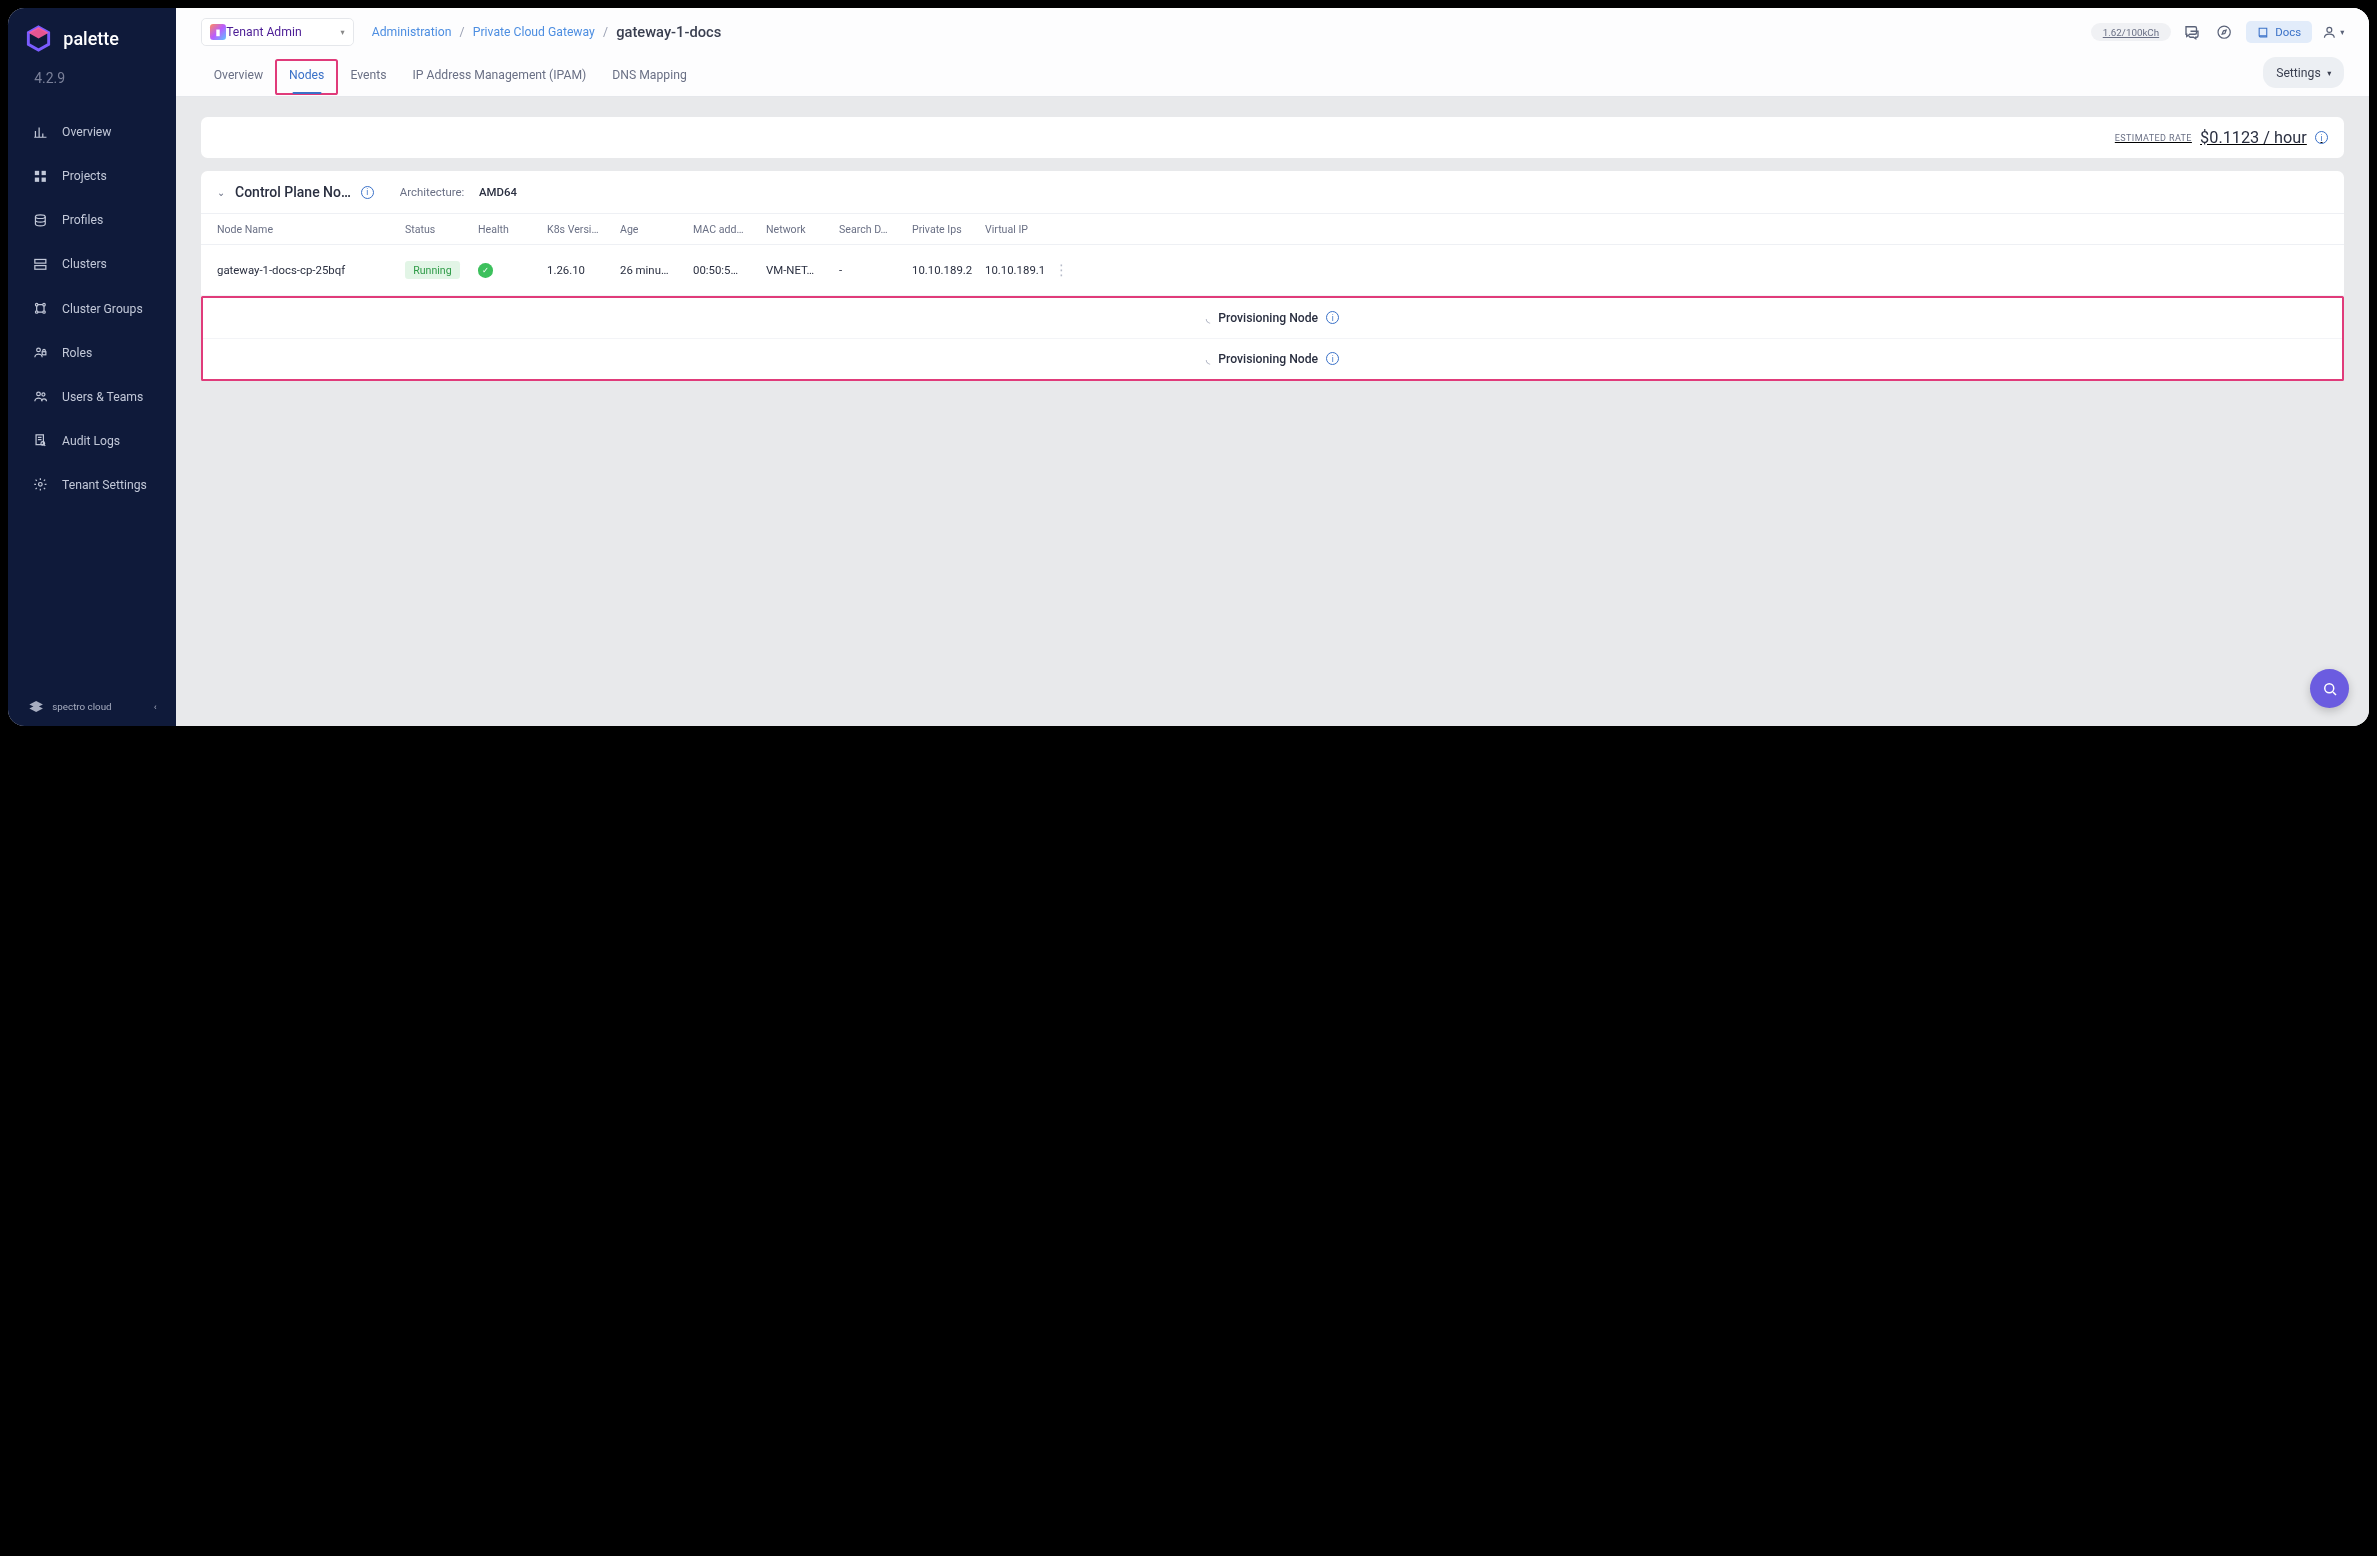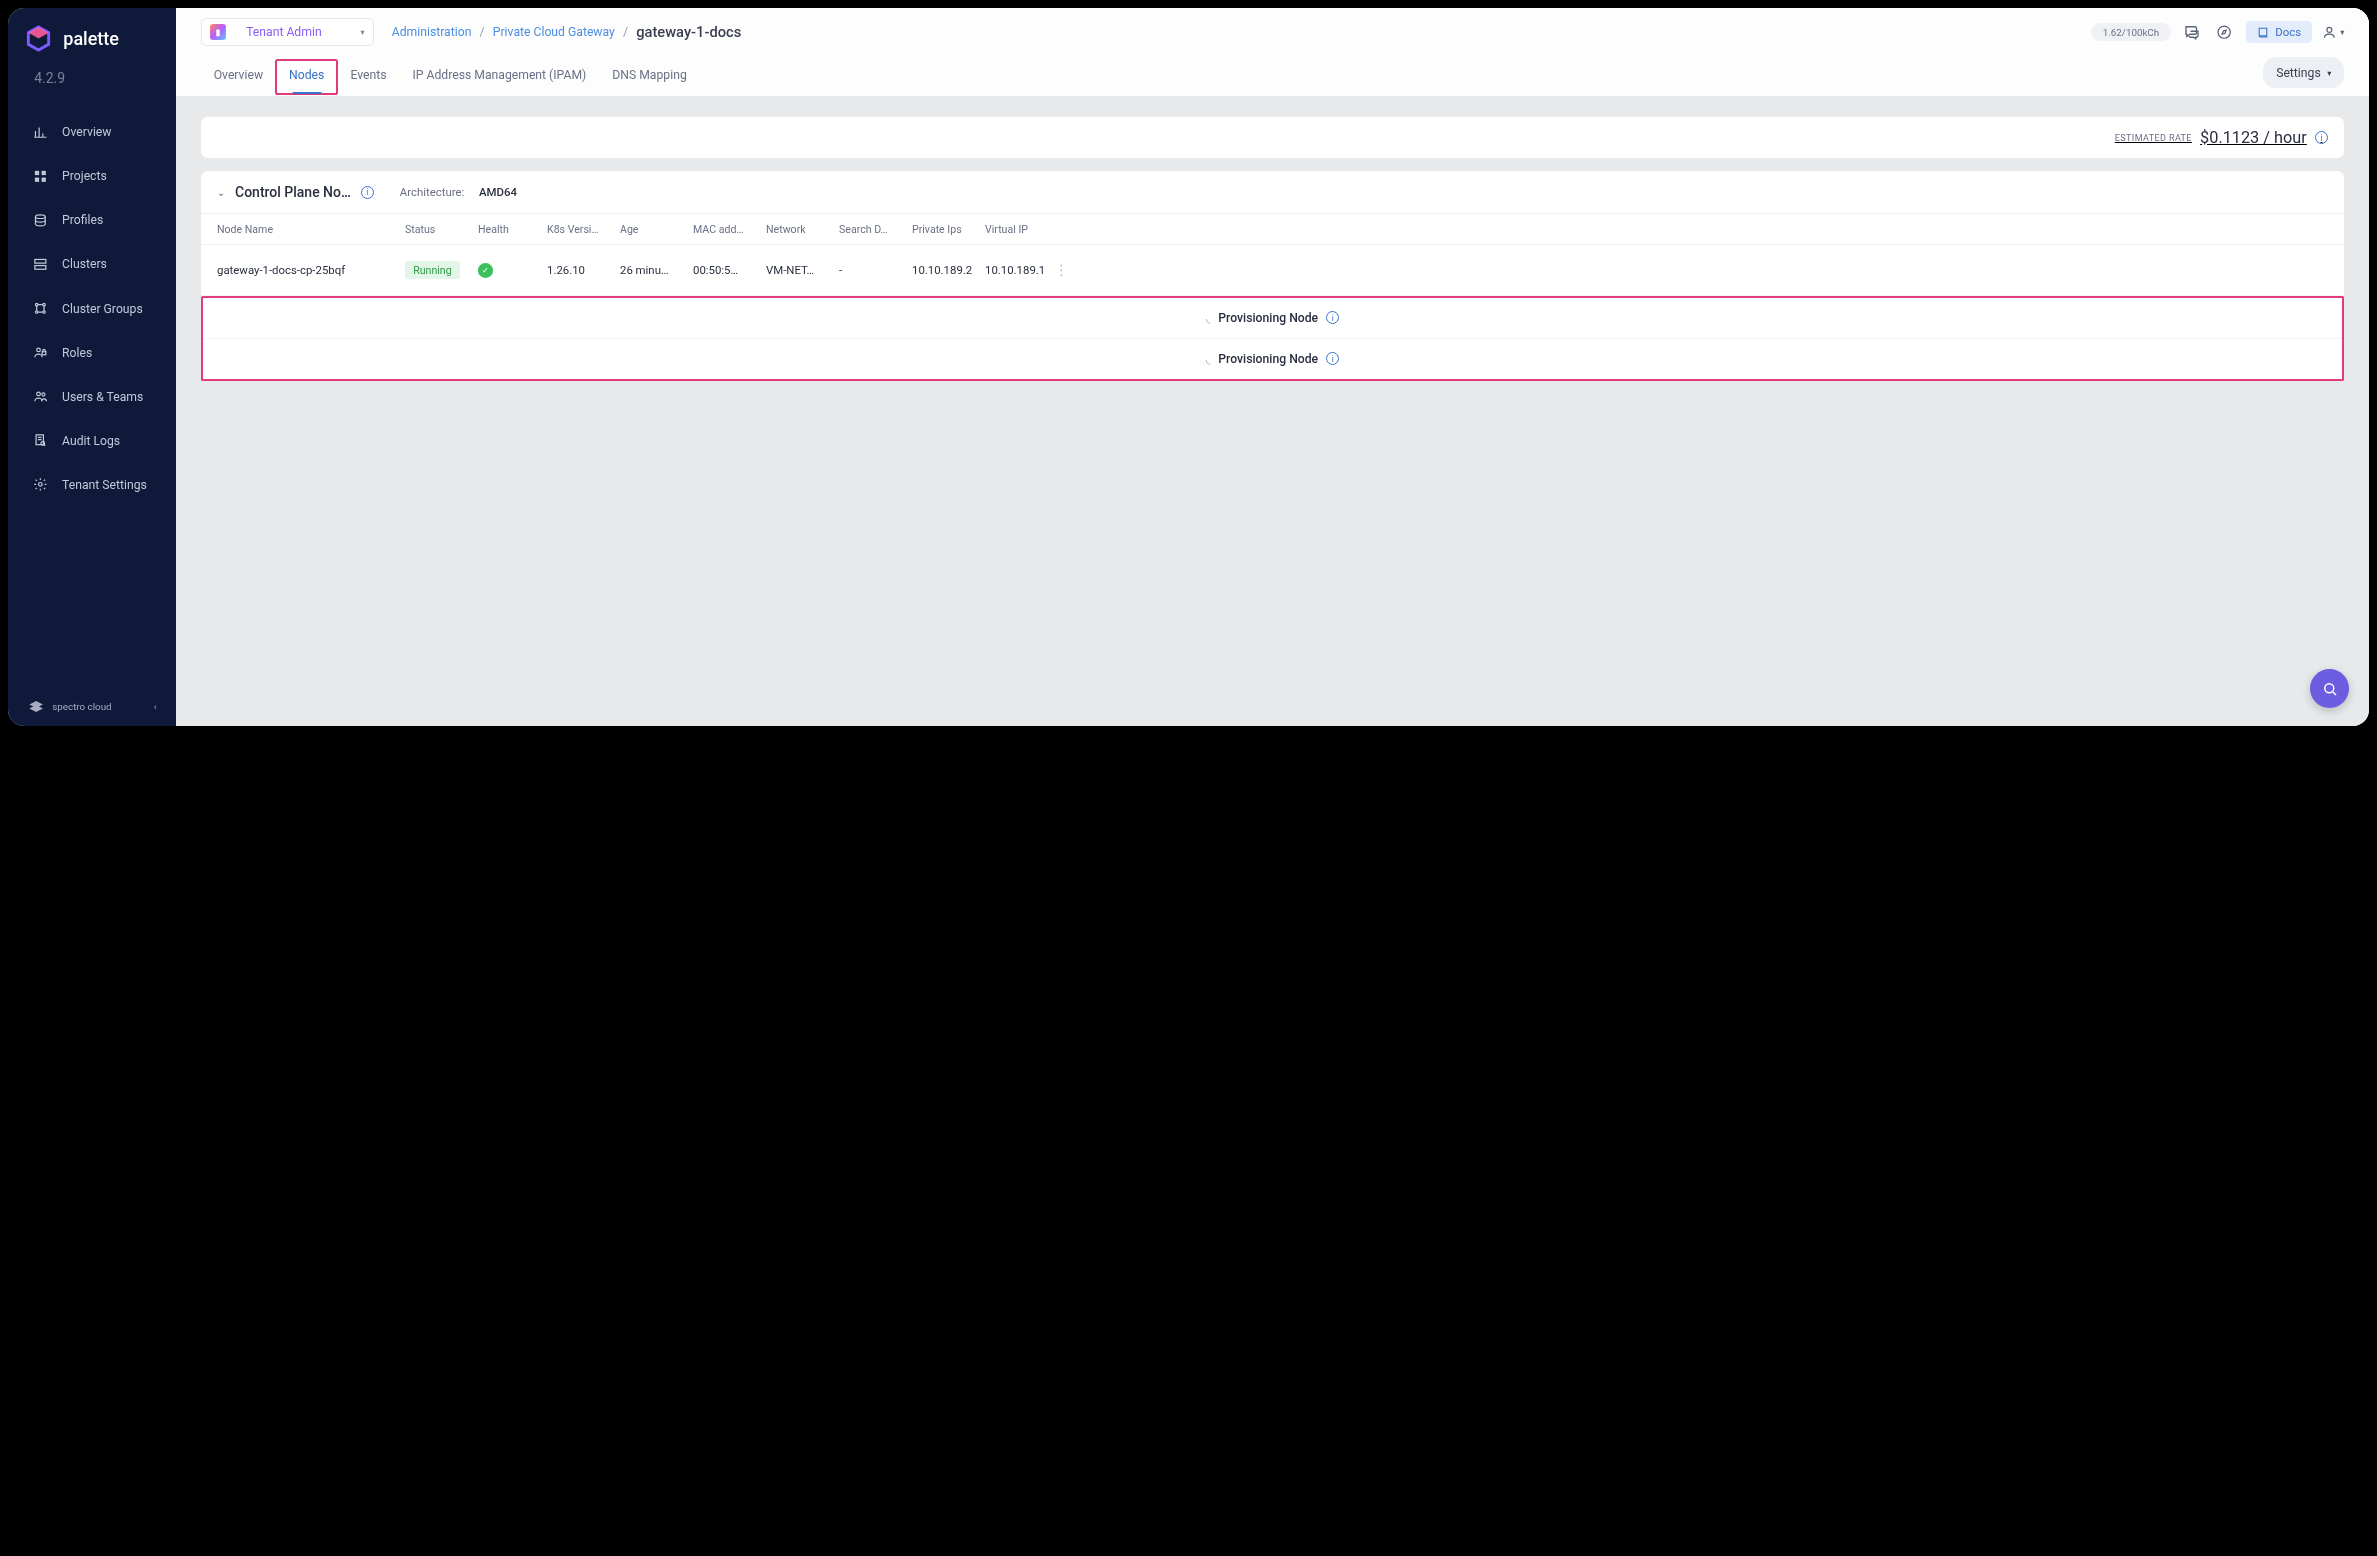--- a/index.html
+++ b/index.html
@@ -19,28 +19,28 @@
 .upgrade-btn { margin-top: 11.4px; background: #6fd440; border: none; color: #222; font-size: 11.4px; padding: 7.3px 14.7px; border-radius: 3.3px; cursor: pointer; }
 .spectro-row { display: flex; align-items: center; padding: 11.4px 19.6px; color: #a7adc0; font-size: 9.8px; }
 .spectro-row .chev { margin-left: auto; }
 
 
 .main { flex: 1; background: #e8e9eb; display: flex; flex-direction: column; }
 .topbar { background: #fdfdfe; padding: 9.8px 24.5px 0; border-bottom: 0.8px solid #e5e7eb; }
 .topbar-row1 { display: flex; align-items: center; }
 .scope-select { display: flex; align-items: center; background: #fff; border: 0.8px solid #e5e7eb; border-radius: 4.9px; padding: 4.9px 8.2px; cursor: pointer; margin-right: 18px; }
 .scope-icon { width: 16.3px; height: 16.3px; background: linear-gradient(135deg,#ff8a5c,#b95cff,#5cc6ff); border-radius:3.3px; display:flex;align-items:center;justify-content:center;font-size:8.2px;color:#fff;font-weight:bold; }
-.scope-label { margin-left: 20px; font-size: 12.2px; color: #8b5cf6; min-width: 98px; }
+.scope-label { margin-left: 0; font-size: 12.2px; color: #4c1d95; min-width: 98px; }
 .scope-caret { color: #888; font-size: 8.2px; margin-left: 16.3px; }
 .crumb { display: flex; align-items: center; font-size: 12.2px; }
 .crumb a { color: #4d8ee1; text-decoration: none; }
 .crumb .sep { color: #9aa0b3; margin: 0 8.2px; }
 .crumb .current { color: #3a3f50; font-weight: 500; font-size: 14.7px; }
 .top-right { margin-left: auto; display: flex; align-items: center; gap: 9.8px; }
-.credits-pill { background: #f0f1f4; padding: 3.3px 11.4px; border-radius: 11.4px; font-size: 9.8px; color: #6a7085; }
+.credits-pill { background: #f0f1f4; padding: 3.3px 11.4px; border-radius: 11.4px; font-size: 9.8px; color: #6a7085; text-decoration: underline; }
 .icon-btn { width: 23px; height: 23px; display: flex; align-items: center; justify-content: center; color: #5a6278; cursor: pointer; }
 .docs-btn { display: flex; align-items: center; gap: 4.9px; background: #e2ecfa; color: #3a71c8; padding: 4.1px 11.4px; border-radius: 4.9px; font-size: 11.4px; cursor: pointer; }
 .user-btn { display: flex; align-items: center; gap: 3.3px; color: #5a6278; cursor: pointer; }
 
 .tabs-row { display: flex; align-items: center; margin-top: 11.4px; padding-bottom: 0; }
 .tab { padding: 8.2px 13px 11.4px; font-size: 12.2px; color: #6a7085; cursor: pointer; position: relative; }
 .tab.active { color: #3a71c8; }
 .tab.active::after { content:""; position:absolute; left:50%; transform:translateX(-50%); bottom:-0.8px; width:29px; height:2.4px; background:#3a71c8; border-radius:1.6px; }
 .tab.highlighted { outline: 2.4px solid #e03b7a; outline-offset: -1.6px; border-radius: 1.6px; }
 .settings-btn { margin-left: auto; background: #eceff3; border: none; padding: 8.2px 13px; border-radius: 13px; font-size: 12.2px; color: #3a3f50; cursor: pointer; display:flex;align-items:center;gap:6.5px; margin-bottom: 8.2px; }

